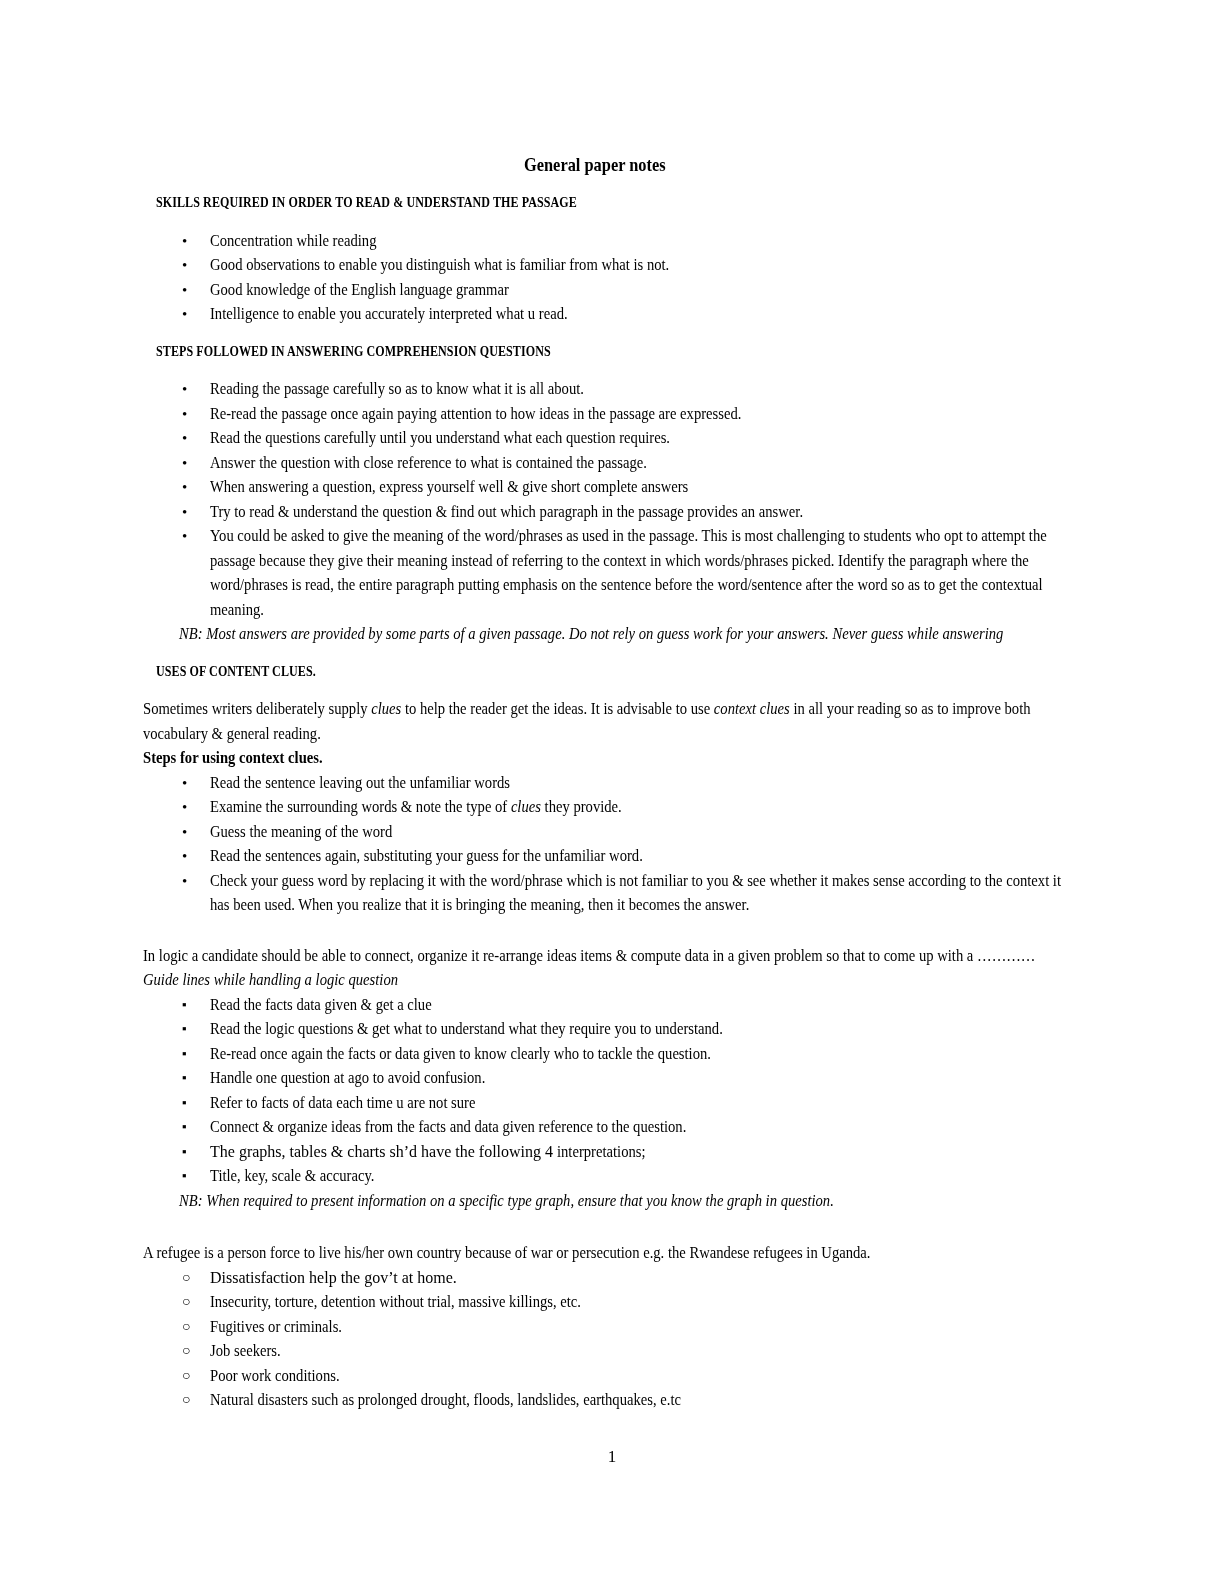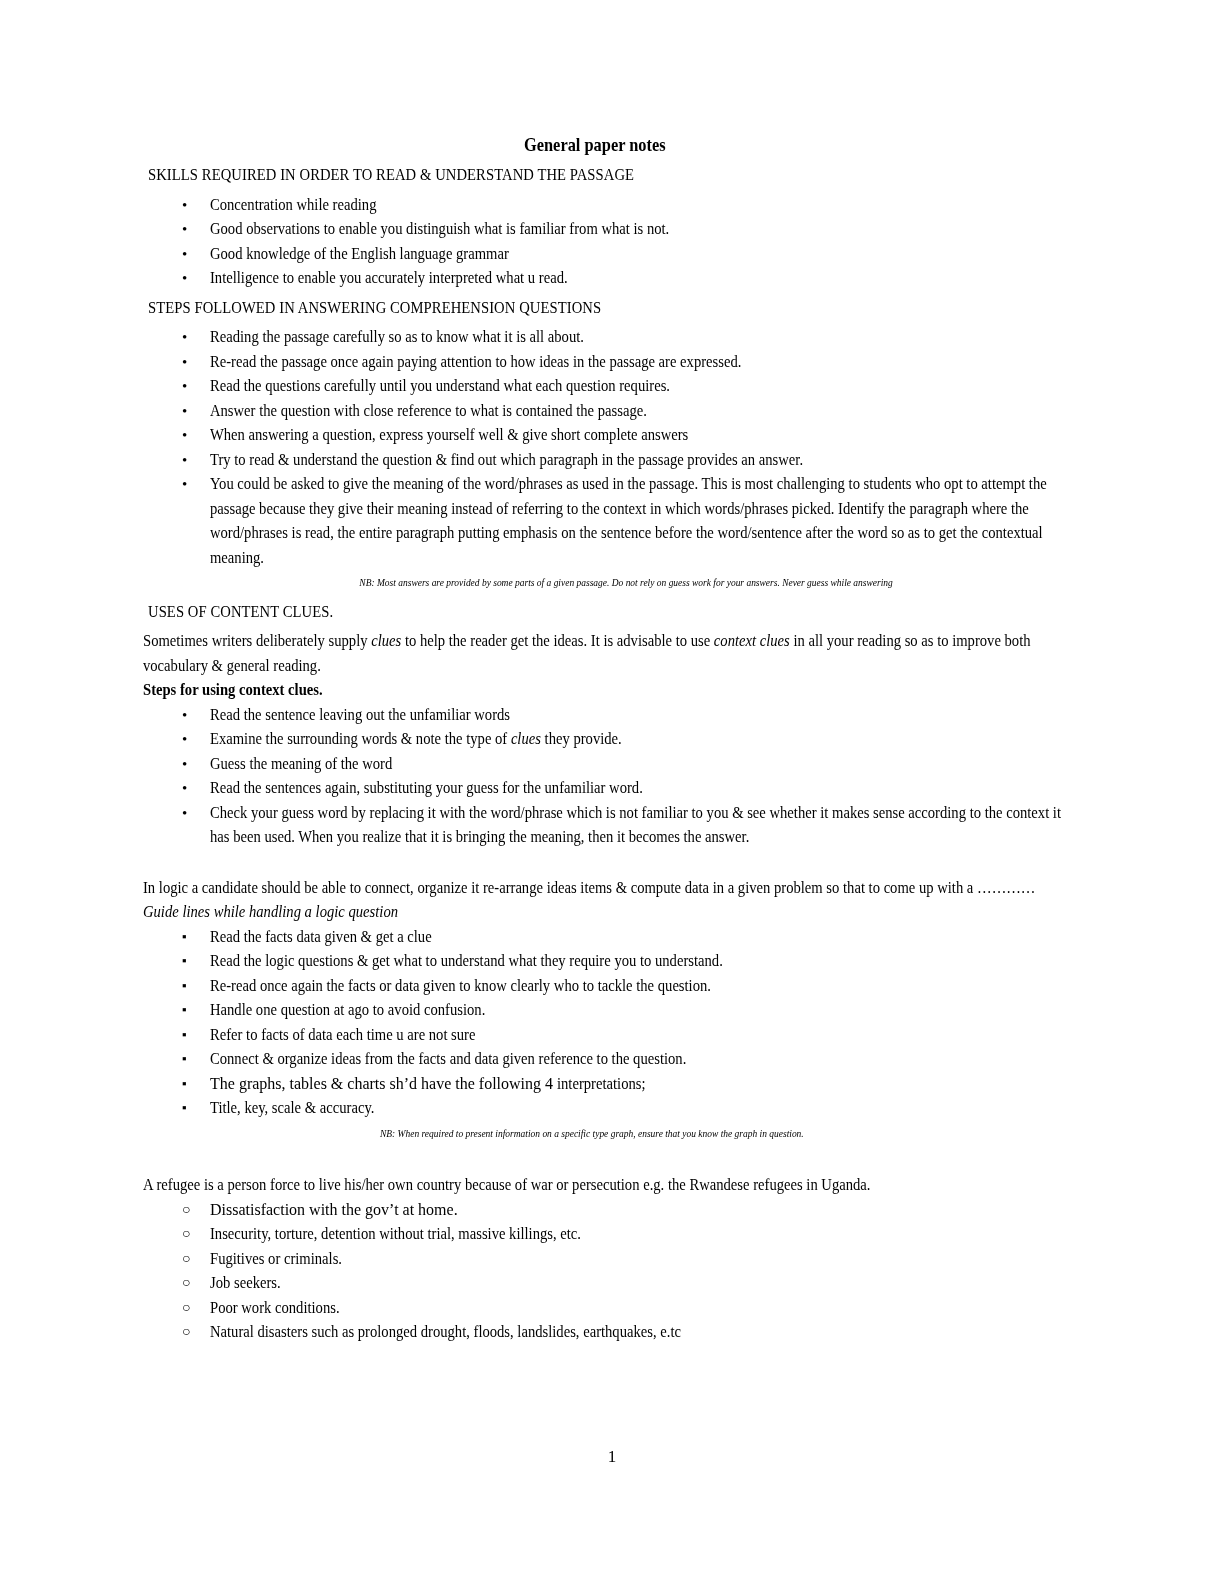--- a/index.html
+++ b/index.html
@@ -17,21 +17,21 @@
     width: 1224px;
     height: 1584px;
     background: #ffffff;
     margin: 0 auto;
     overflow: hidden;
     box-sizing: border-box;
   }
   .content {
     position: absolute;
     left: 143px;
-    top: 132px;
+    top: 152px;
     width: 930px;
   }
   
   .cond {
     font-family: "Liberation Serif", "DejaVu Serif", serif;
     transform: scaleX(0.86);
     transform-origin: left center;
     display: inline-block;
     white-space: nowrap;
   }
@@ -39,24 +39,24 @@
     text-align: center;
     font-weight: bold;
     font-size: 19.5px;
     line-height: 26px;
     margin: 0 0 2px 0;
     letter-spacing: 0px;
   }
   .doc-title .cond { transform: scaleX(0.84); }
 
   h2.heading {
-    font-size: 17px;
-    font-weight: normal;
-    line-height: 24.5px;
-    margin: 5px;
+    font-size: 14px;
+    font-weight: bold;
+    line-height: 24.5px;
+    margin: 13px;
     padding: 0;
     letter-spacing: 0.1px;
   }
   p.para {
     font-size: 17px;
     line-height: 24.5px;
     margin: 0;
     padding: 0;
   }
   p.para.ital { font-style: italic; }
@@ -81,26 +81,25 @@
     width: 14px;
     text-align: left;
     font-size: 17px;
     line-height: 24.5px;
   }
   ul.bullets.disc > li > .bullet-mark { font-size: 15px; }
   ul.bullets.square > li > .bullet-mark { font-size: 13px; }
   ul.bullets.circle > li > .bullet-mark { font-size: 14px; }
 
   .nb-line {
-    font-size: 11px;
+    font-size: 17px;
     line-height: 24.5px;
     font-style: italic;
     padding-left: 36px;
     margin: 0;
-    text-align: center;
   }
   .sub-head {
     font-size: 17px;
     line-height: 24.5px;
     font-weight: bold;
     font-style: italic;
     padding-left: 70px;
     margin: 0;
   }
   .spacer-md { height: 26px; }
@@ -272,21 +271,21 @@
     </div>
 
     <div class="spacer-lg"></div>
 
     <p class="para">
       <span class="cond">A refugee is a person force to live his/her own country because of war or persecution e.g. the Rwandese refugees in Uganda.</span>
     </p>
     <ul class="bullets circle">
       <li>
         <span class="bullet-mark">○</span>
-        <span class="normalface" style="font-size:16px;">Dissatisfaction with the gov’t at home.</span>
+        <span class="normalface" style="font-size:16px;">Dissatisfaction help the gov’t at home.</span>
       </li>
       <li>
         <span class="bullet-mark">○</span>
         <span class="cond">Insecurity, torture, detention without trial, massive killings, etc.</span>
       </li>
       <li>
         <span class="bullet-mark">○</span>
         <span class="cond">Fugitives or criminals.</span>
       </li>
       <li>

